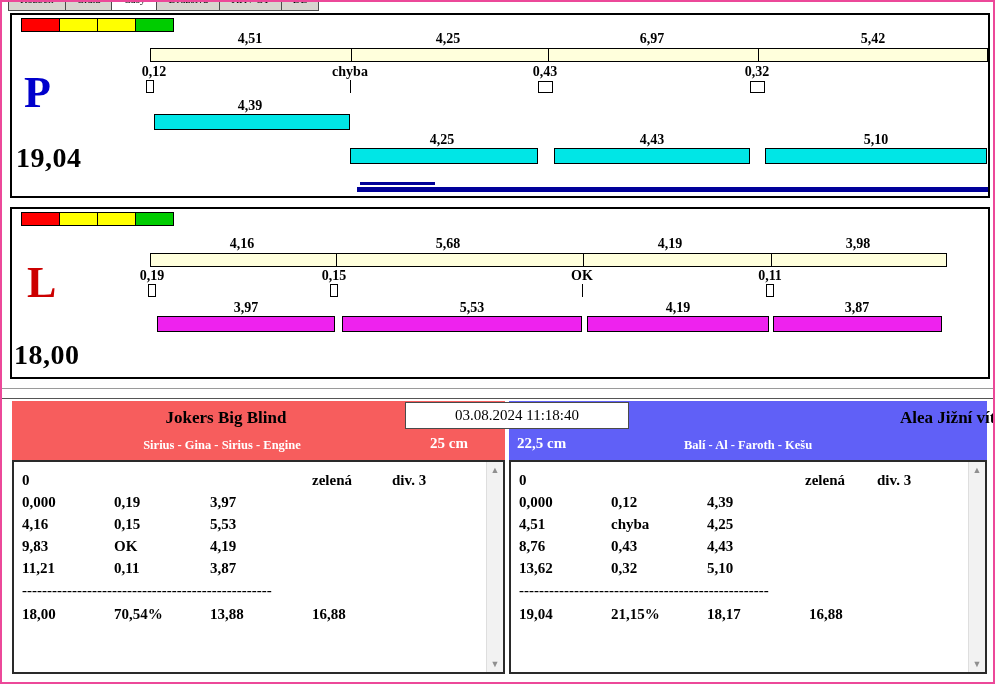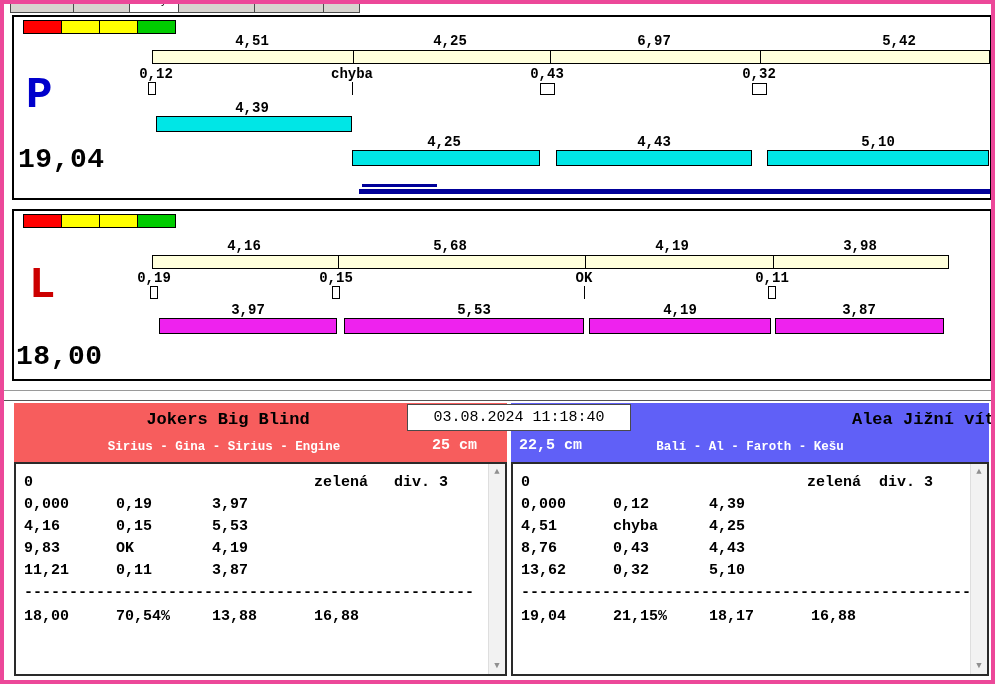--- a/index.html
+++ b/index.html
@@ -1,20 +1,20 @@
 <!DOCTYPE html>
 <html><head>
 <meta charset="utf-8">
 <style>
   * { margin:0; padding:0; box-sizing:border-box; }
   html,body { background:#fff; }
   .screen {
     position:relative; width:995px; height:684px;
-    background:#fff; border:4px solid #ec4899; overflow:hidden;
-    font-family:Liberation Mono, monospace; color:#000;
+    background:#fff; border:2px solid #ec4899; overflow:hidden;
+    font-family:Liberation Serif, serif; color:#000;
   }
   
   .tabbar { position:absolute; left:6px; top:0; height:9px; width:560px; overflow:hidden; display:flex; }
   .tab {
     height:22px; margin-top:-13px; padding:3px 11px 0;
     background:#d8d4cf; border:1px solid #4a4a4a; border-left-width:0;
     font-size:11px; white-space:nowrap;
   }
   .tab:first-child { border-left-width:1px; }
   .tab.sel { background:#fff; }
@@ -71,21 +71,21 @@
     <div class="legend" style="left:10px;top:3px;">
       <i class="lg-red"></i>
       <i class="lg-yel"></i>
       <i class="lg-yel"></i>
       <i class="lg-grn"></i>
     </div>
 
     <span class="lbl" style="left:238px;top:16px;">4,51</span>
     <span class="lbl" style="left:436px;top:16px;">4,25</span>
     <span class="lbl" style="left:640px;top:16px;">6,97</span>
-    <span class="lbl" style="left:861px;top:16px;margin-left:24px;">5,42</span>
+    <span class="lbl" style="left:861px;top:16px;">5,42</span>
 
     <div class="splitbar" style="left:138px;top:33px;width:838px;">
       <i class="sdiv" style="left:200px;"></i>
       <i class="sdiv" style="left:397px;"></i>
       <i class="sdiv" style="left:607px;"></i>
     </div>
 
     <span class="lbl" style="left:142px;top:49px;">0,12</span>
     <span class="lbl" style="left:338px;top:49px;">chyba</span>
     <span class="lbl" style="left:533px;top:49px;">0,43</span>

